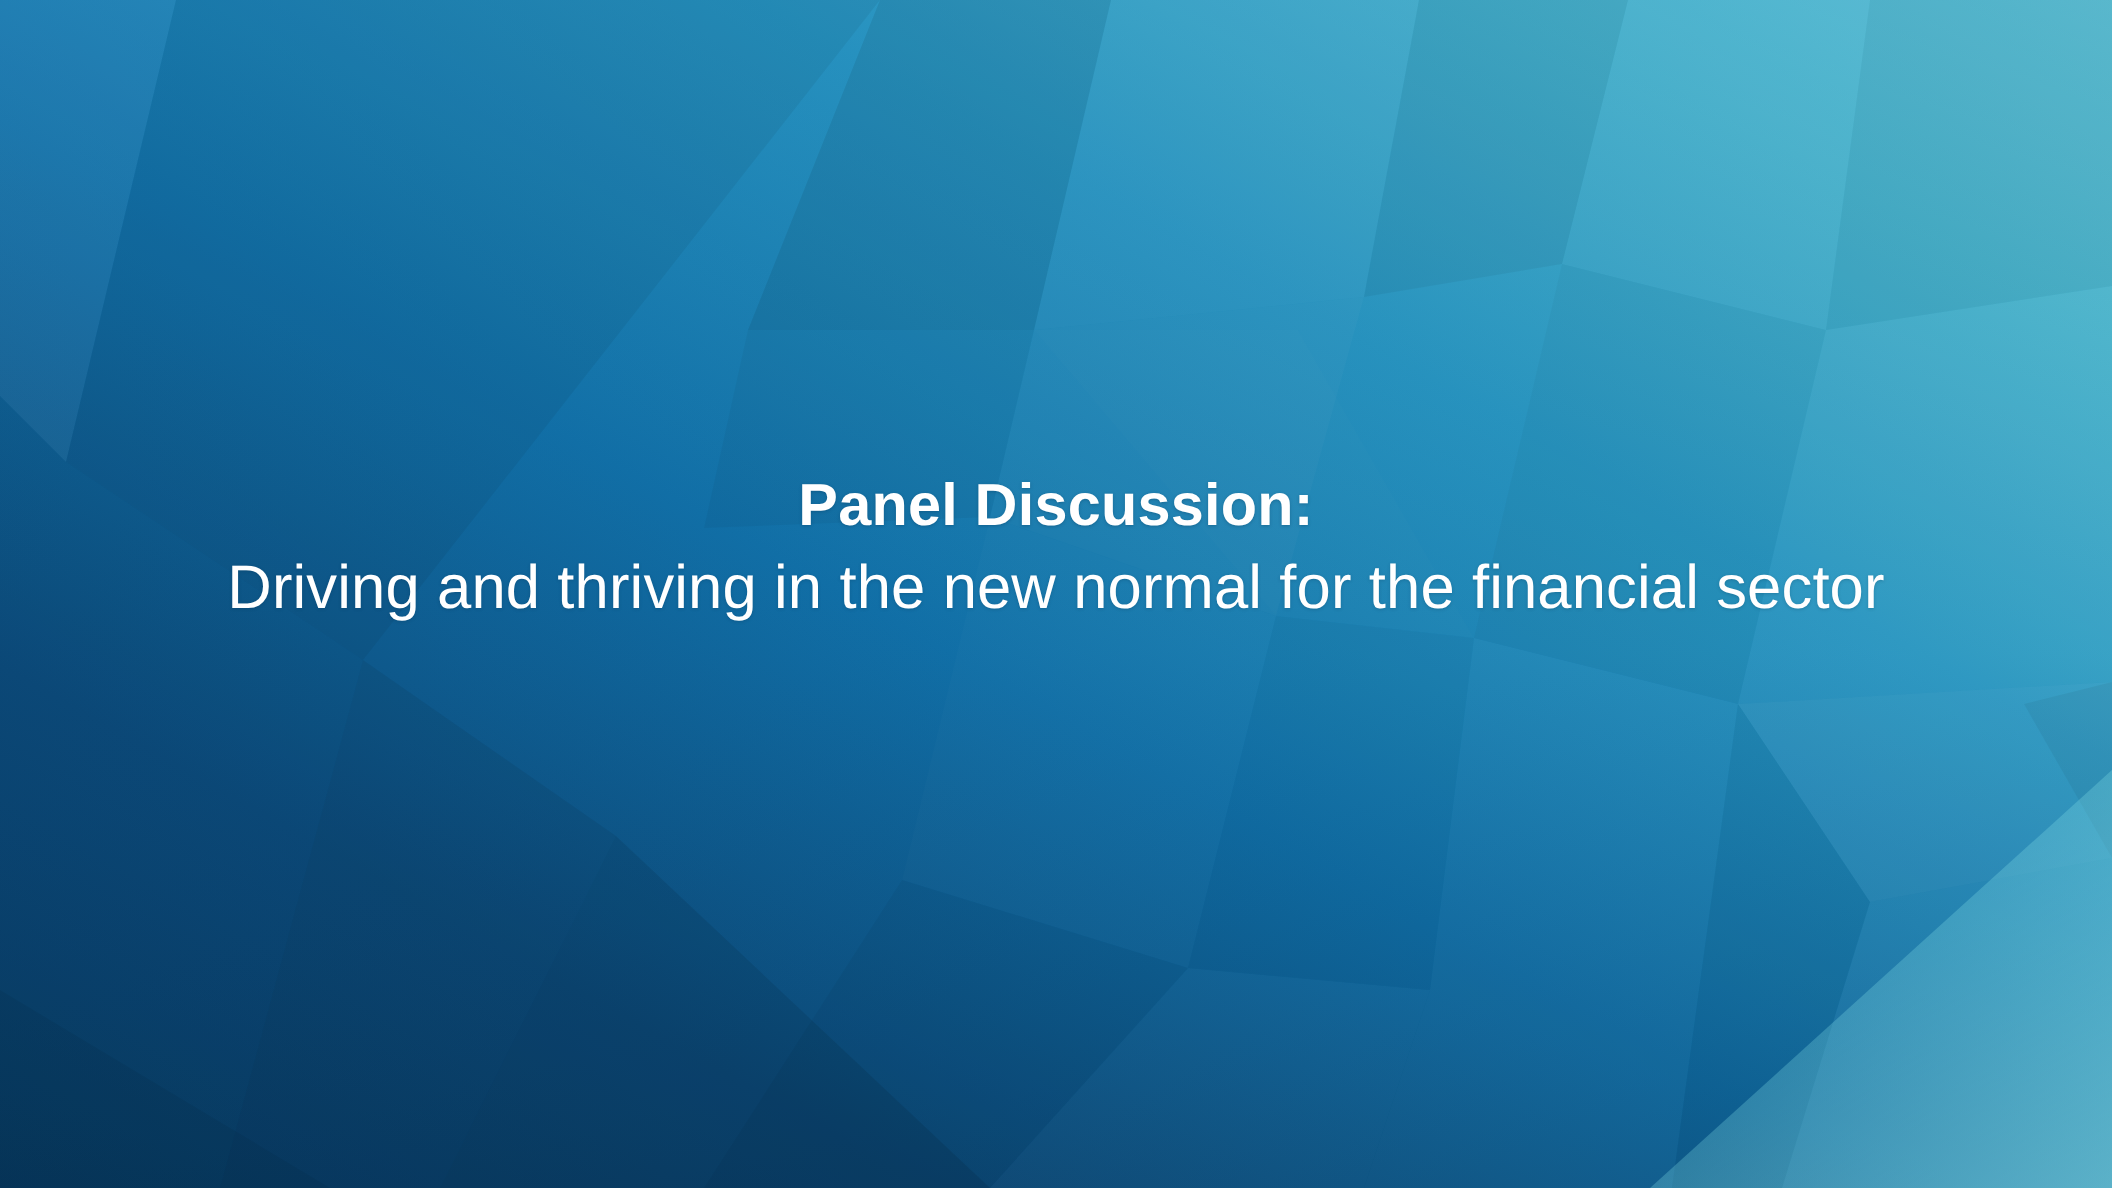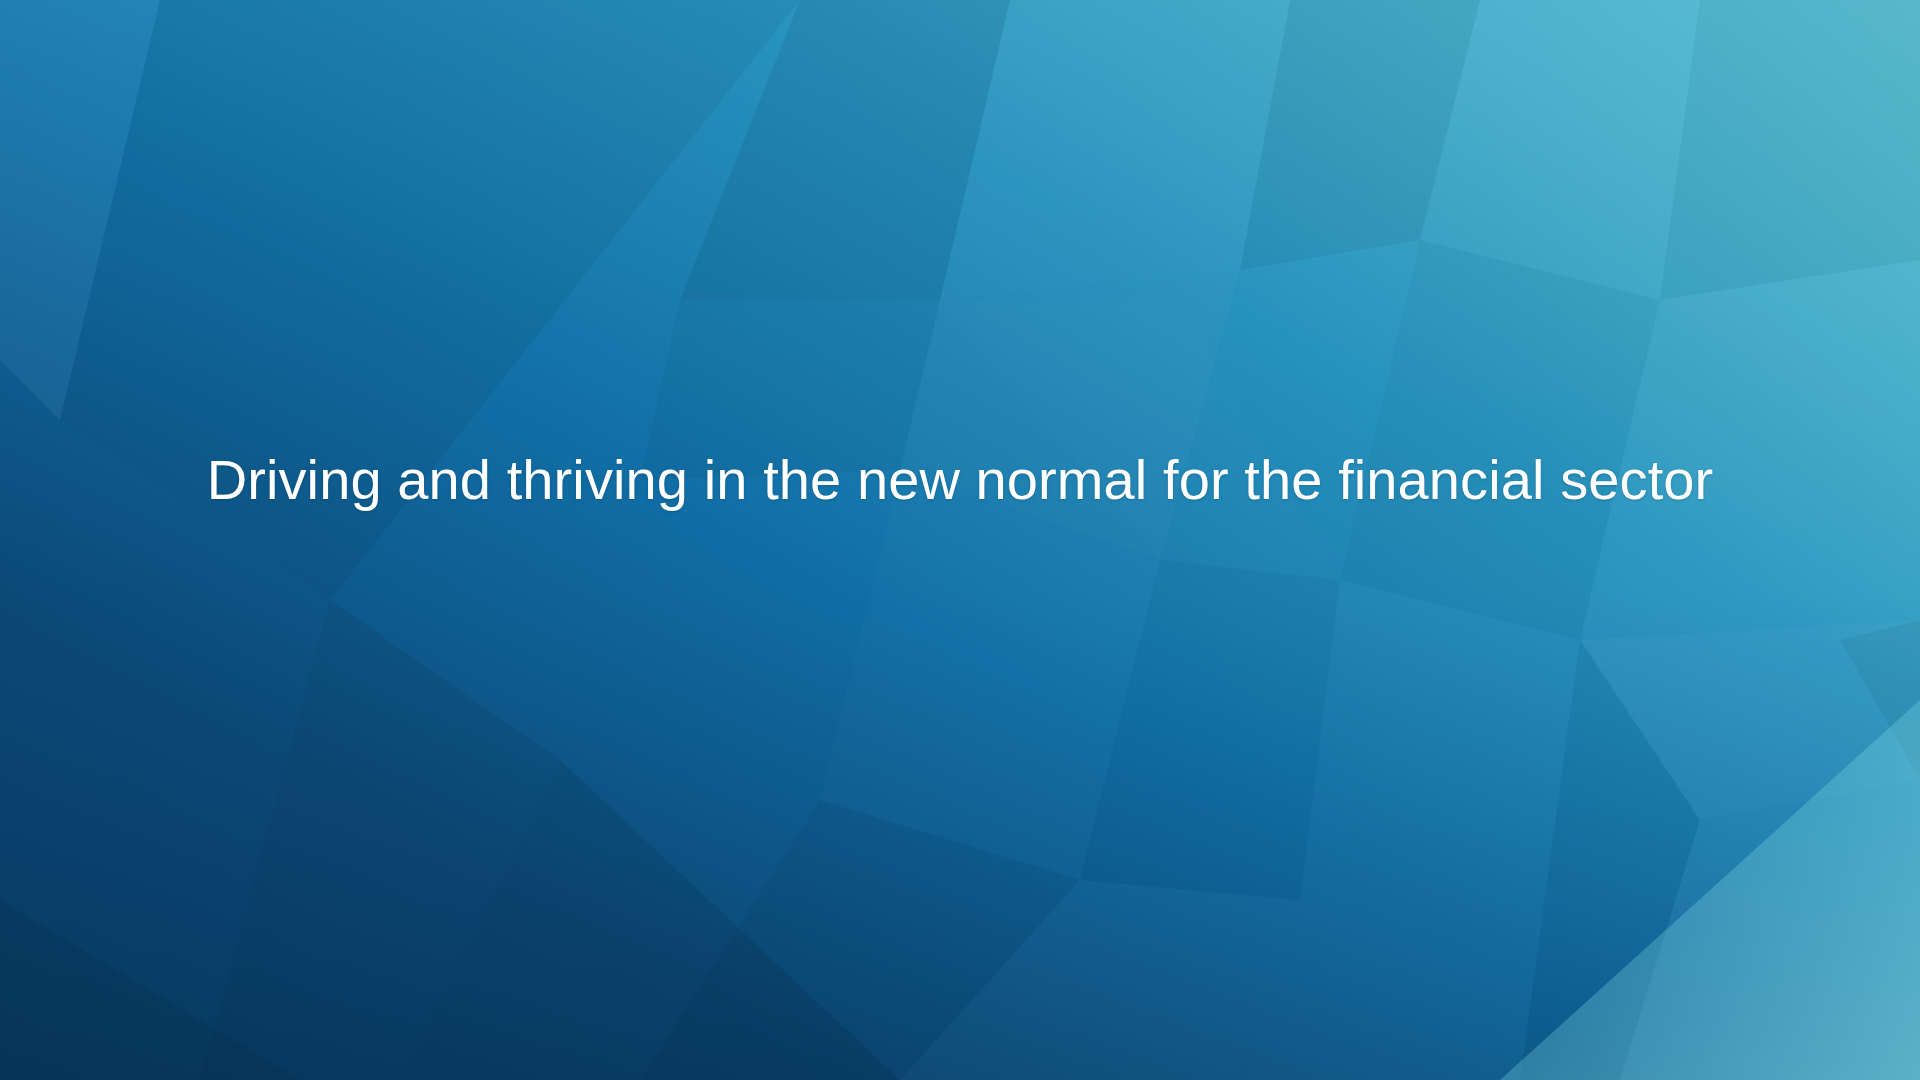--- a/index.html
+++ b/index.html
@@ -114,16 +114,17 @@
       <polygon points="1700,820 1920,780 1920,1080 1620,1080" fill="#ffffff" fill-opacity="0.040"></polygon>
       <polygon points="1840,640 1920,620 1920,780" fill="#000000" fill-opacity="0.050"></polygon>
 
       <polygon points="1500,1080 1920,700 1920,1080" fill="url(#brGlow)"></polygon>
       <polygon points="0,900 300,1080 0,1080" fill="#000000" fill-opacity="0.050"></polygon>
       <polygon points="1160,560 1340,580 1180,300 940,300" fill="#ffffff" fill-opacity="0.012"></polygon>
     </g>
   </svg>
 
   <div id="content">
+    <div class="title-line">Panel Discussion:</div>
     <div class="subtitle-line">Driving and thriving in the new normal for the financial sector</div>
   </div>
 
 </div>
 
 </body></html>

